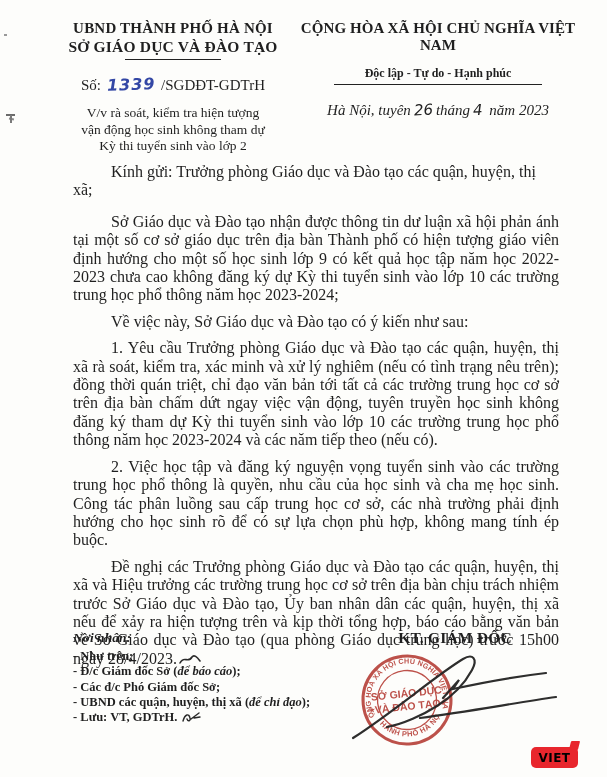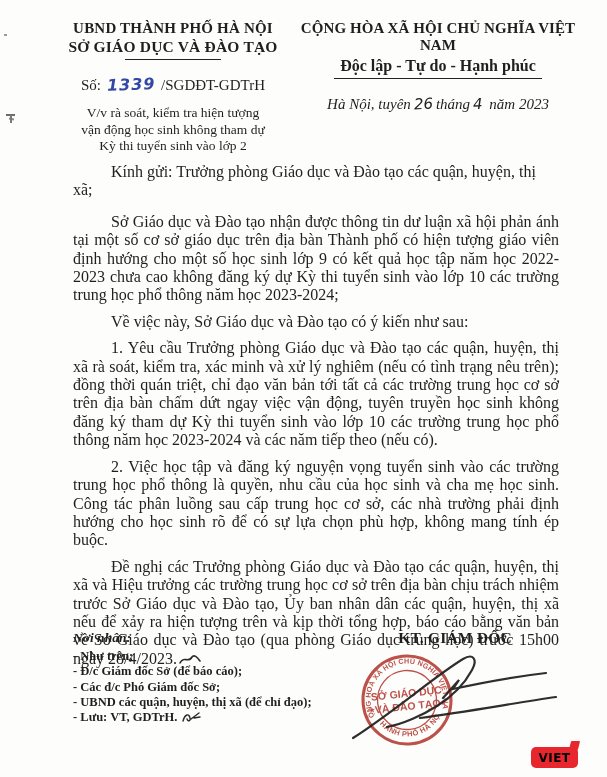--- a/index.html
+++ b/index.html
@@ -16,38 +16,38 @@
   .org-underline{width:96px;height:0;border-bottom:1.6px solid #222;margin:3px auto 0;}
   .doc-number{margin-top:15px;font-size:15px;}
   .hand-blue{
     font-family:"DejaVu Sans", sans-serif;font-style:italic;font-weight:600;
     color:#3347a5;font-size:16px;display:inline-block;transform:rotate(-2deg);
     letter-spacing:1px;margin:0 2px;
   }
   .subject{margin-top:11px;font-size:13.5px;line-height:16.5px;}
   .hdr-right{position:absolute;left:293px;top:20px;width:290px;text-align:center;}
   .nat-line1{font-size:15px;font-weight:bold;letter-spacing:.1px;}
-  .nat-line2{font-size:16px;font-weight:bold;margin-top:3px;}
+  .nat-line2{font-size:12px;font-weight:bold;margin-top:12px;}
   .nat-underline{width:208px;height:0;border-bottom:1.6px solid #222;margin:3px auto 0;}
   .date-line{margin-top:16px;font-style:italic;font-size:15px;}
   .hand-black{
     font-family:"DejaVu Sans", sans-serif;font-style:italic;color:#222;
     font-size:15px;display:inline-block;transform:rotate(-3deg);margin:0 3px;
   }
   
   .body-text{position:absolute;left:73px;top:163px;width:486px;
     font-size:16px;line-height:18.4px;text-align:justify;}
   .salutation{margin:0 0 13px 0;text-indent:38px;text-align:left;}
   .para{margin:0 0 8px 0;text-indent:38px;}
   .hand-tick{display:inline-block;vertical-align:-2px;margin-left:2px;}
   
   .recipients{position:absolute;left:73px;top:630px;width:260px;}
   .recipients-label{font-size:13.5px;font-weight:bold;font-style:italic;margin-bottom:3px;}
   .recipient{font-size:12.5px;font-weight:600;line-height:15.3px;}
-  .recipient .em{font-weight:bold;}
+  .recipient .em{font-style:italic;font-weight:bold;}
   .sign-titles{position:absolute;left:345px;top:627px;width:220px;text-align:center;
     font-weight:bold;font-size:15.5px;line-height:21px;letter-spacing:.2px;z-index:3;}
   .sign-name{position:absolute;left:385px;top:735px;width:140px;text-align:center;
     font-weight:bold;font-size:16.5px;z-index:3;}
   .stamp-sign-svg{position:absolute;left:325px;top:626px;z-index:2;}
   
   .viet{position:absolute;left:531px;top:747px;width:47px;height:21px;border-radius:5px;
     display:flex;align-items:center;justify-content:center;z-index:4;
     font-family:"DejaVu Sans", sans-serif;font-weight:bold;font-size:12px;
     letter-spacing:.5px;color:#000000;}

